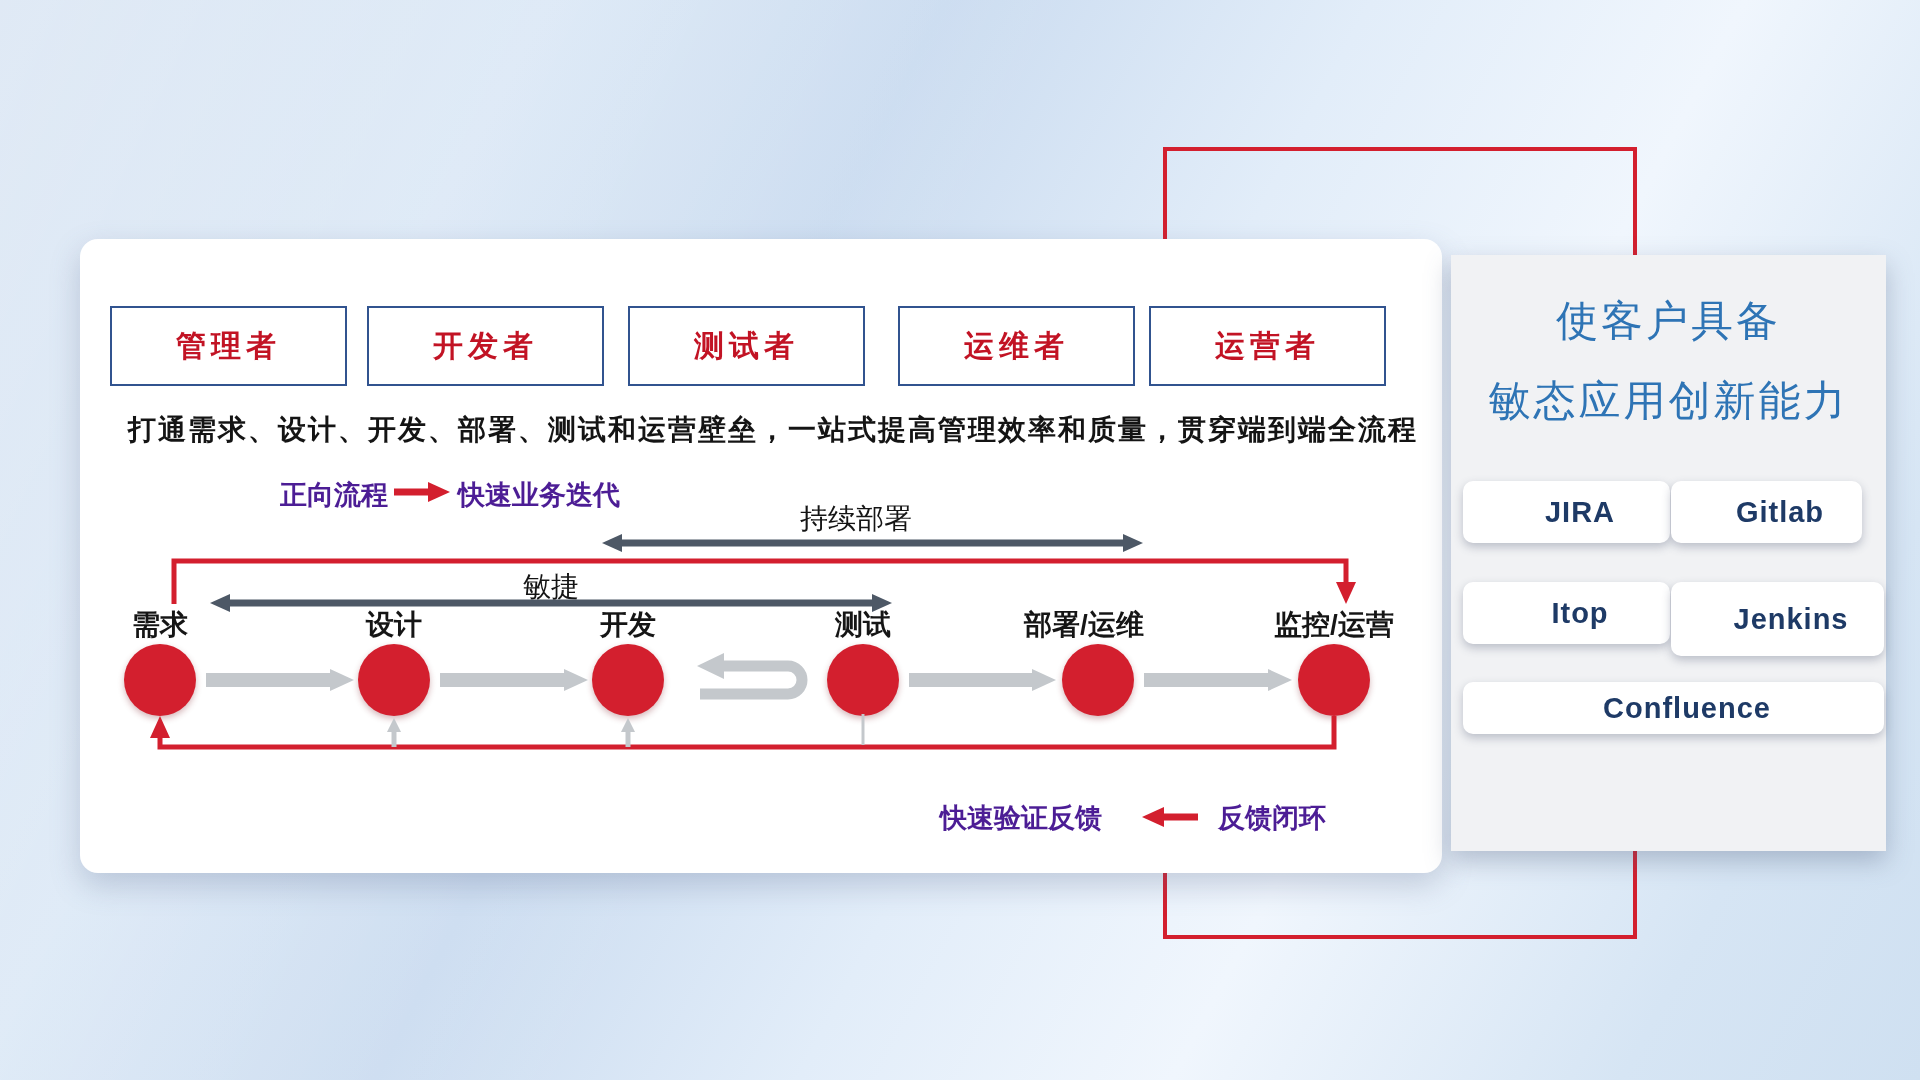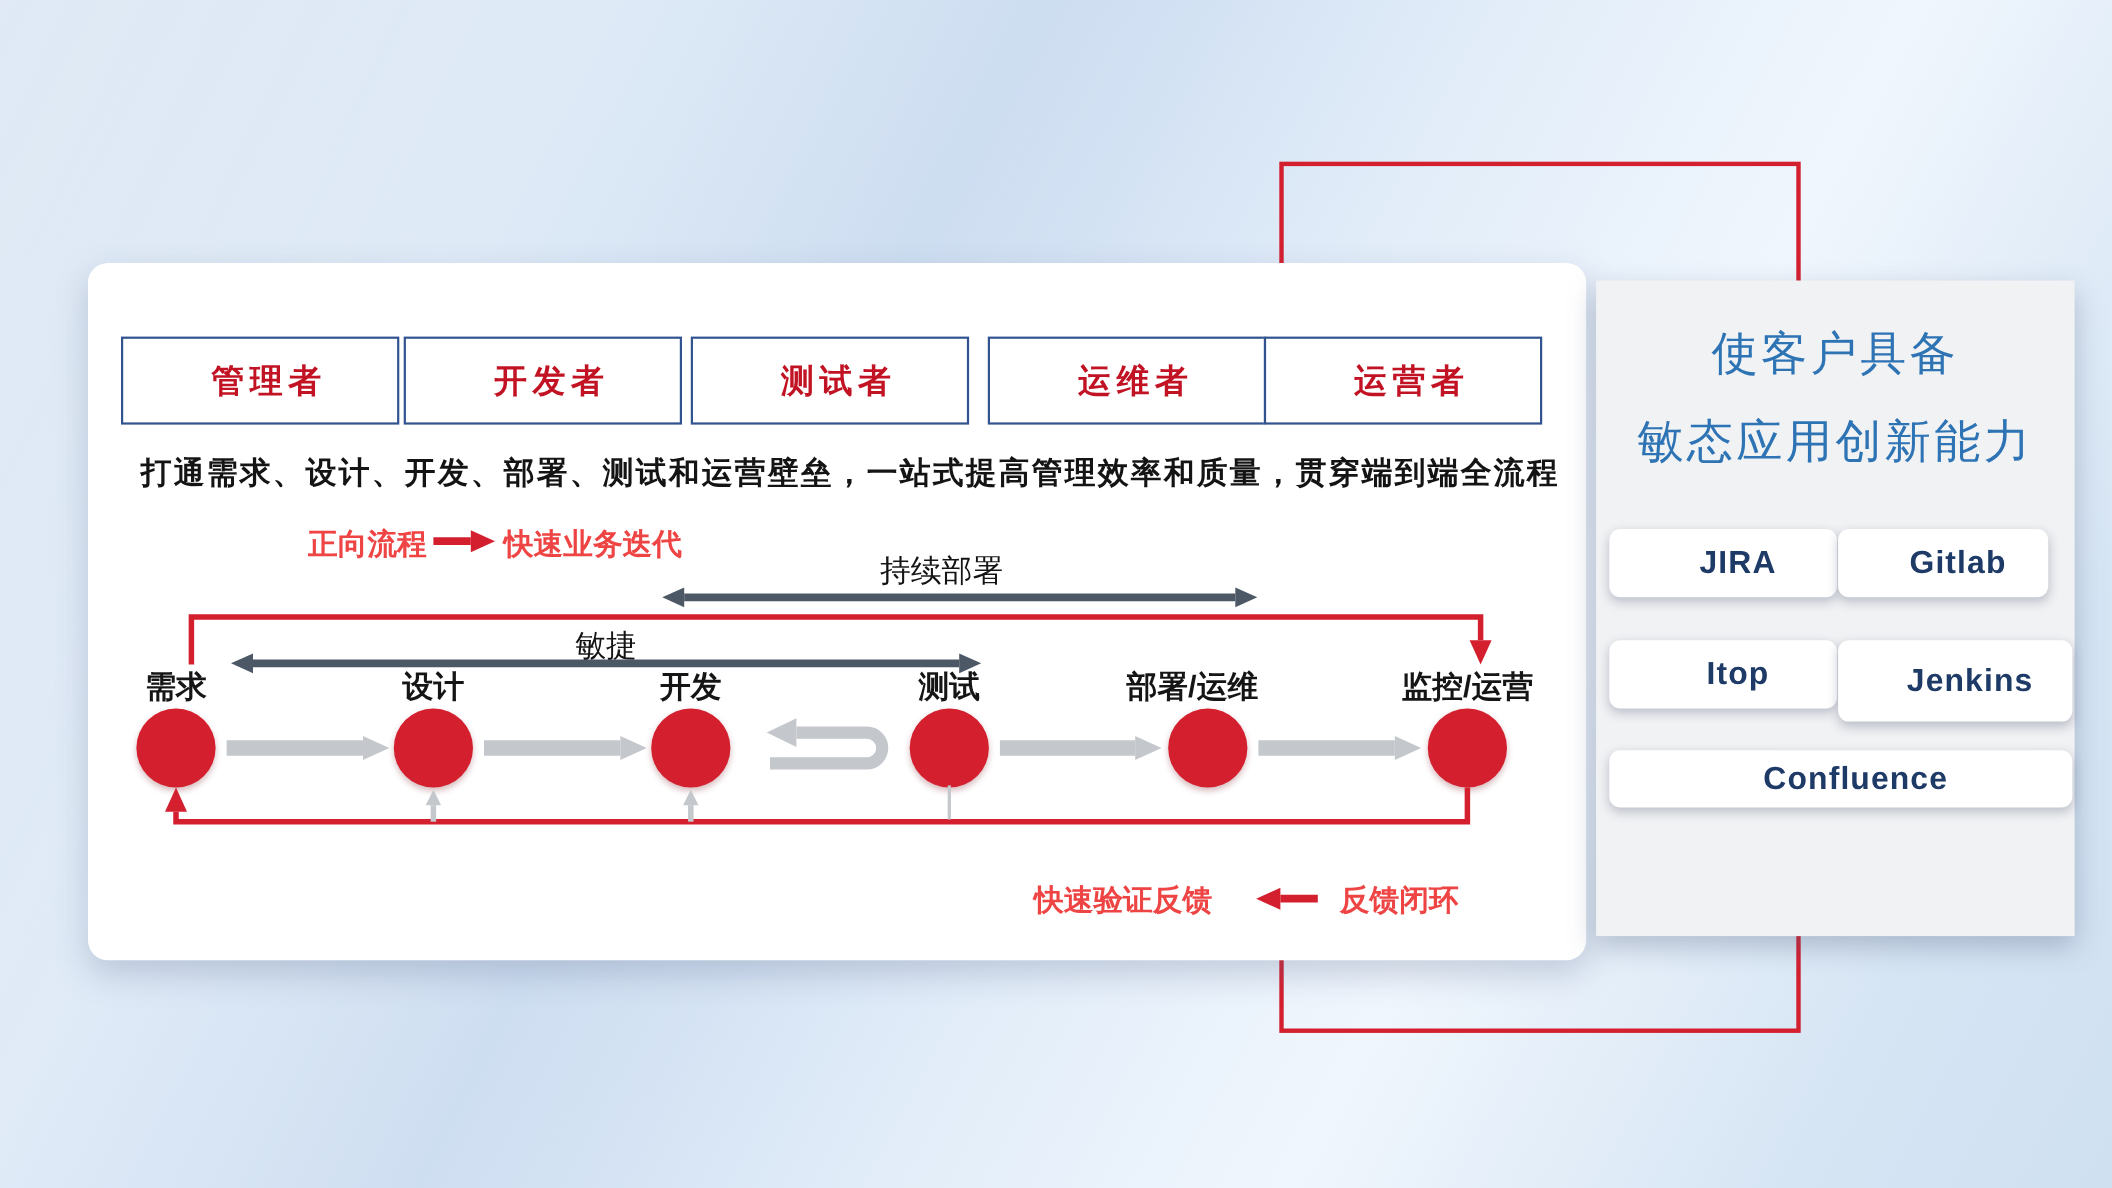--- a/index.html
+++ b/index.html
@@ -20,27 +20,27 @@
   
   .card{
     position:absolute;left:80px;top:239px;width:1362px;height:634px;
     background:#ffffff;border-radius:18px;z-index:2;
     box-shadow:0 12px 30px rgba(90,105,140,0.28);
   }
   .role-box{
     position:absolute;top:67px;width:233px;height:76px;
     border:2px solid #31538f;background:#ffffff;
     display:flex;align-items:center;justify-content:center;
-    font-size:30px;font-weight:bold;color:#c21324;letter-spacing:5px;padding-left:16px;
+    font-size:30px;font-weight:bold;color:#c21324;letter-spacing:5px;
   }
   .card-desc{
     position:absolute;left:48px;top:172px;width:1300px;
     font-size:28px;font-weight:bold;color:#141414;letter-spacing:2px;white-space:nowrap;
   }
-  .legend-text{position:absolute;font-size:27px;font-weight:bold;color:#ef4444;white-space:nowrap;}
+  .legend-text{position:absolute;font-size:27px;font-weight:bold;color:#4c1d95;white-space:nowrap;}
   .span-label{position:absolute;font-size:28px;font-weight:normal;color:#141414;text-align:center;}
   .stage-label{position:absolute;top:367px;width:200px;text-align:center;font-size:28px;font-weight:bold;color:#151515;white-space:nowrap;}
   .stage-node{position:absolute;top:405px;width:72px;height:72px;border-radius:50%;background:#d31f2e;box-shadow:0 3px 6px rgba(120,20,30,0.3);}
 
   
   .flow-svg{position:absolute;left:0;top:0;width:1920px;height:1080px;z-index:3;pointer-events:none;}
 
   
   .side-panel{
     position:absolute;left:1451px;top:255px;width:435px;height:596px;

